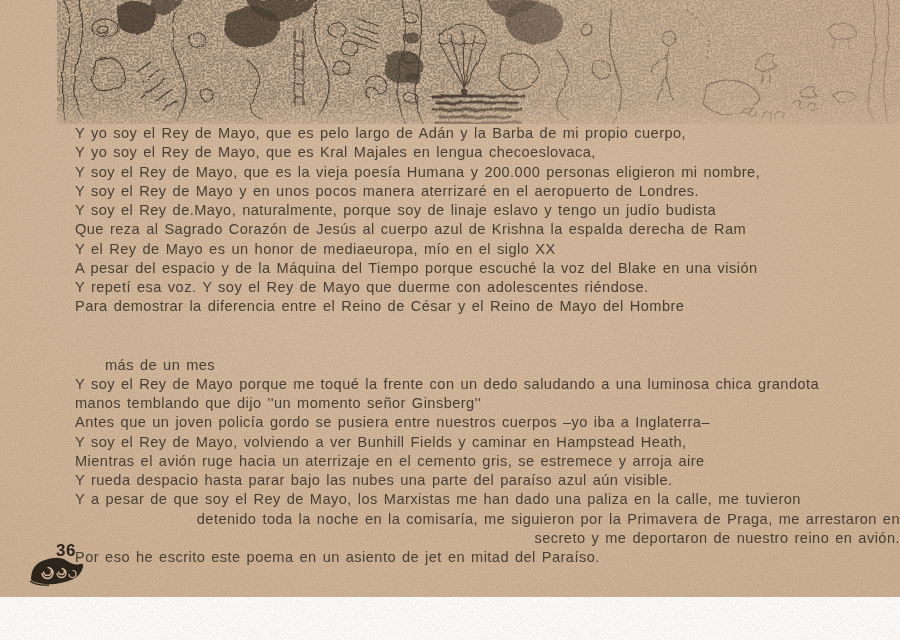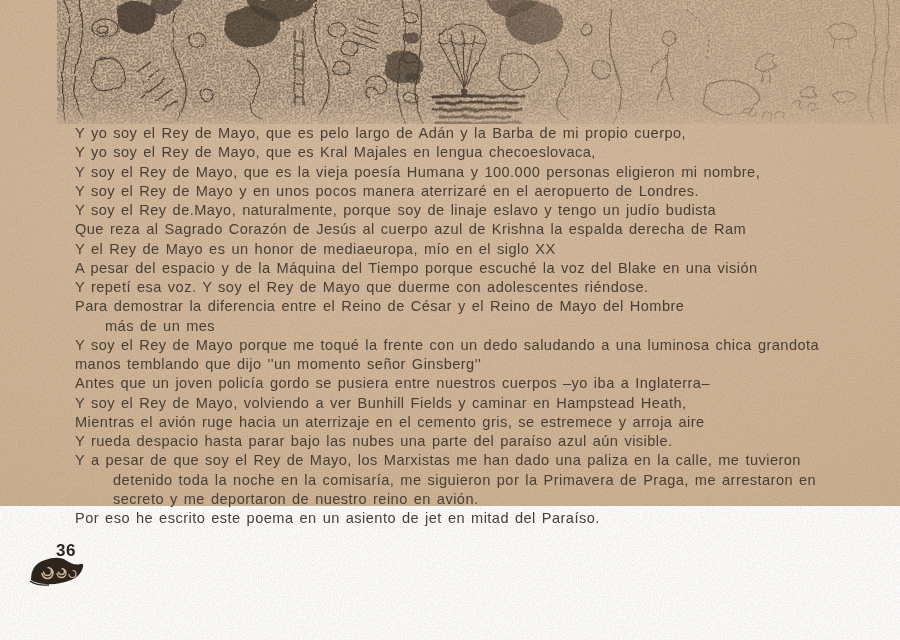--- a/index.html
+++ b/index.html
@@ -1,28 +1,28 @@
 <!DOCTYPE html>
 <html><head>
 <meta charset="utf-8">
 <style>
   html,body{margin:0;padding:0;}
   body{width:900px;height:640px;overflow:hidden;}
   .page{
-    position:relative;width:900px;height:506px;
+    position:relative;width:900px;height:597px;
     background:radial-gradient(120% 115% at 46% 38%, #d6bda2 0%, #d0b598 52%, #c7aa8d 100%);
     font-family:"Liberation Sans", sans-serif;
     color:#463d33;
   }
   .paper-noise{position:absolute;left:0;top:0;width:900px;height:640px;opacity:.45;mix-blend-mode:multiply;pointer-events:none;}
   .artwork{position:absolute;left:57px;top:0;width:843px;height:127px;}
   .poem{position:absolute;left:0;top:124px;width:900px;font-size:14.6px;letter-spacing:.45px;word-spacing:1.5px;color:#473e34;}
   .poem-line{height:19.25px;line-height:19.25px;white-space:nowrap;padding-left:75px;}
-  .poem-line.wrap{padding-left:105px;}
-  .poem-line.hang{padding-left:113px;}
+  .poem-line.wrap{padding-left:105px;margin-top:39px;}
+  .poem-line.hang{padding-left:113px;text-align:right;}
   .page-number{
     position:absolute;left:56px;top:541px;
     font-size:17px;font-weight:bold;letter-spacing:.5px;color:#2d251d;
   }
   .flourish{position:absolute;left:29px;top:554px;width:56px;height:34px;}
 </style>
 </head>
 <body>
 
 <div class="page">
@@ -138,21 +138,21 @@
         <path d="M770,30 Q778,20 790,24 Q800,26 798,36 Q788,42 776,38 Z"></path>
         <path d="M778,38 L776,48 M792,38 L792,48"></path>
         <path d="M775,95 Q790,88 800,96 Q794,104 782,102 Z"></path>
       </g>
     </svg>
   </div>
 
   <div class="poem">
       <div class="poem-line">Y yo soy el Rey de Mayo, que es pelo largo de Adán y la Barba de mi propio cuerpo,</div>
       <div class="poem-line">Y yo soy el Rey de Mayo, que es Kral Majales en lengua checoeslovaca,</div>
-      <div class="poem-line">Y soy el Rey de Mayo, que es la vieja poesía Humana y 100.000 personas eligieron mi nombre,</div>
+      <div class="poem-line">Y soy el Rey de Mayo, que es la vieja poesía Humana y 200.000 personas eligieron mi nombre,</div>
       <div class="poem-line">Y soy el Rey de Mayo y en unos pocos manera aterrizaré en el aeropuerto de Londres.</div>
       <div class="poem-line">Y soy el Rey de.Mayo, naturalmente, porque soy de linaje eslavo y tengo un judío budista</div>
       <div class="poem-line">Que reza al Sagrado Corazón de Jesús al cuerpo azul de Krishna la espalda derecha de Ram</div>
       <div class="poem-line">Y el Rey de Mayo es un honor de mediaeuropa, mío en el siglo XX</div>
       <div class="poem-line">A pesar del espacio y de la Máquina del Tiempo porque escuché la voz del Blake en una visión</div>
       <div class="poem-line">Y repetí esa voz. Y soy el Rey de Mayo que duerme con adolescentes riéndose.</div>
       <div class="poem-line">Para demostrar la diferencia entre el Reino de César y el Reino de Mayo del Hombre</div>
       <div class="poem-line wrap">más de un mes</div>
       <div class="poem-line">Y soy el Rey de Mayo porque me toqué la frente con un dedo saludando a una luminosa chica grandota</div>
       <div class="poem-line">manos temblando que dijo ''un momento señor Ginsberg''</div>

